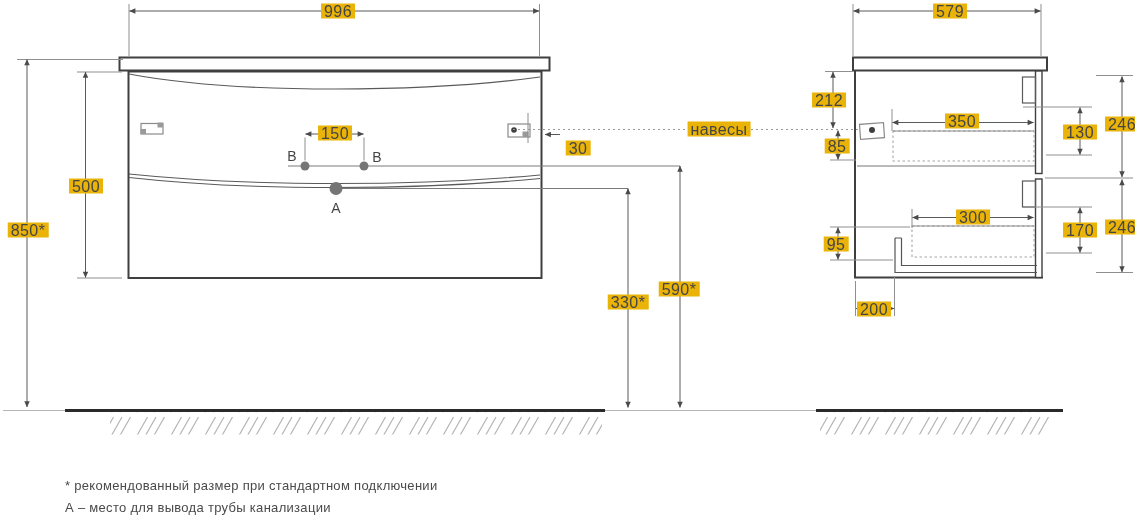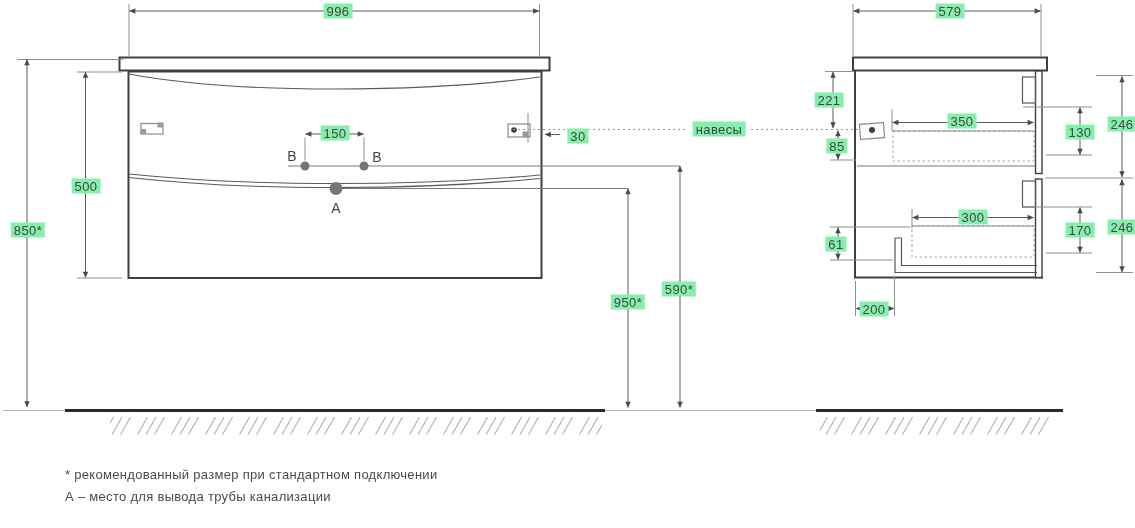--- a/index.html
+++ b/index.html
@@ -1,24 +1,24 @@
 <!DOCTYPE html>
 <html><head>
 <meta charset="utf-8">
 <style>
   html,body{margin:0;padding:0;background:#fff;}
   .stage{position:relative;width:1135px;height:528px;background:#ffffff;overflow:hidden;
          font-family:"Liberation Sans",sans-serif;}
   .stage svg{position:absolute;left:0;top:0;}
-  .lbl{position:absolute;transform:translate(-50%,-50%);font-size:13px;line-height:15px;
-       color:#454545;background:#86efac;padding:0 3px;white-space:nowrap;letter-spacing:.4px;}
+  .lbl{position:absolute;transform:translate(-50%,-50%);font-size:16px;line-height:15px;
+       color:#454545;background:#eab308;padding:0 3px;white-space:nowrap;letter-spacing:.4px;}
   .pt{position:absolute;transform:translate(-50%,-50%);font-size:14px;line-height:15px;
       color:#454545;background:transparent;padding:0 1px;}
   .note{position:absolute;font-size:13px;line-height:16px;color:#4a4a4a;
-        letter-spacing:.3px;white-space:nowrap;}
+        letter-spacing:.3px;white-space:nowrap;margin-top:11px;}
 </style>
 </head>
 <body>
 
 <div class="stage">
 
 <svg width="1135" height="528" viewBox="0 0 1135 528">
   <defs>
     <marker id="arr" viewBox="0 0 10 10" refX="9.5" refY="5" markerWidth="9" markerHeight="6.5" orient="auto-start-reverse">
       <path d="M0.5,0.8 L10,5 L0.5,9.2 z" fill="#4a4a4a"></path>
@@ -115,36 +115,36 @@
     <path d="M816,410.5 H1063" stroke="#2a2a2a" stroke-width="3"></path>
     <rect x="110" y="412.5" width="492" height="22" fill="url(#hatch)"></rect>
     <rect x="820" y="412.5" width="235" height="22" fill="url(#hatch)"></rect>
   </g>
 </svg>
 
 <span class="lbl" style="left:338px;top:11px">996</span>
 <span class="lbl" style="left:86px;top:186px">500</span>
 <span class="lbl" style="left:28px;top:230px">850*</span>
 <span class="lbl" style="left:335px;top:133px">150</span>
-<span class="lbl" style="left:578px;top:136px">30</span>
-<span class="lbl" style="left:628px;top:302px">950*</span>
+<span class="lbl" style="left:578px;top:148px">30</span>
+<span class="lbl" style="left:628px;top:302px">330*</span>
 <span class="lbl" style="left:679px;top:289px">590*</span>
 <span class="pt" style="left:292px;top:156px">B</span>
 <span class="pt" style="left:377px;top:157px">B</span>
 <span class="pt" style="left:336px;top:208px">A</span>
 <span class="lbl" style="left:719px;top:129px">навесы</span>
 
 <span class="lbl" style="left:950px;top:11px">579</span>
-<span class="lbl" style="left:829px;top:100px">221</span>
+<span class="lbl" style="left:829px;top:100px">212</span>
 <span class="lbl" style="left:837px;top:146px">85</span>
 <span class="lbl" style="left:962px;top:121px">350</span>
 <span class="lbl" style="left:1080px;top:132px">130</span>
 <span class="lbl" style="left:1122px;top:124px">246</span>
 <span class="lbl" style="left:973px;top:217px">300</span>
 <span class="lbl" style="left:1080px;top:230px">170</span>
 <span class="lbl" style="left:1122px;top:227px">246</span>
-<span class="lbl" style="left:836px;top:244px">61</span>
+<span class="lbl" style="left:836px;top:244px">95</span>
 <span class="lbl" style="left:874px;top:309px">200</span>
 
 <span class="note" style="left:65px;top:467px">* рекомендованный размер при стандартном подключении</span>
 <span class="note" style="left:65px;top:489px">А – место для вывода трубы канализации</span>
 
 </div>
 
 </body></html>

